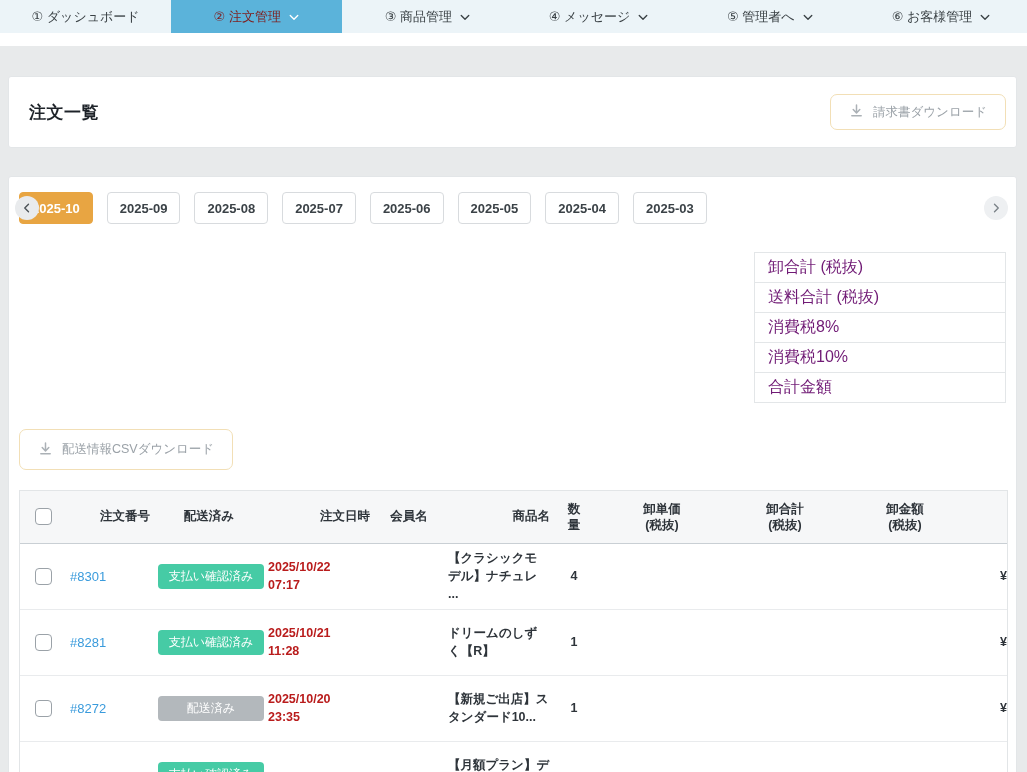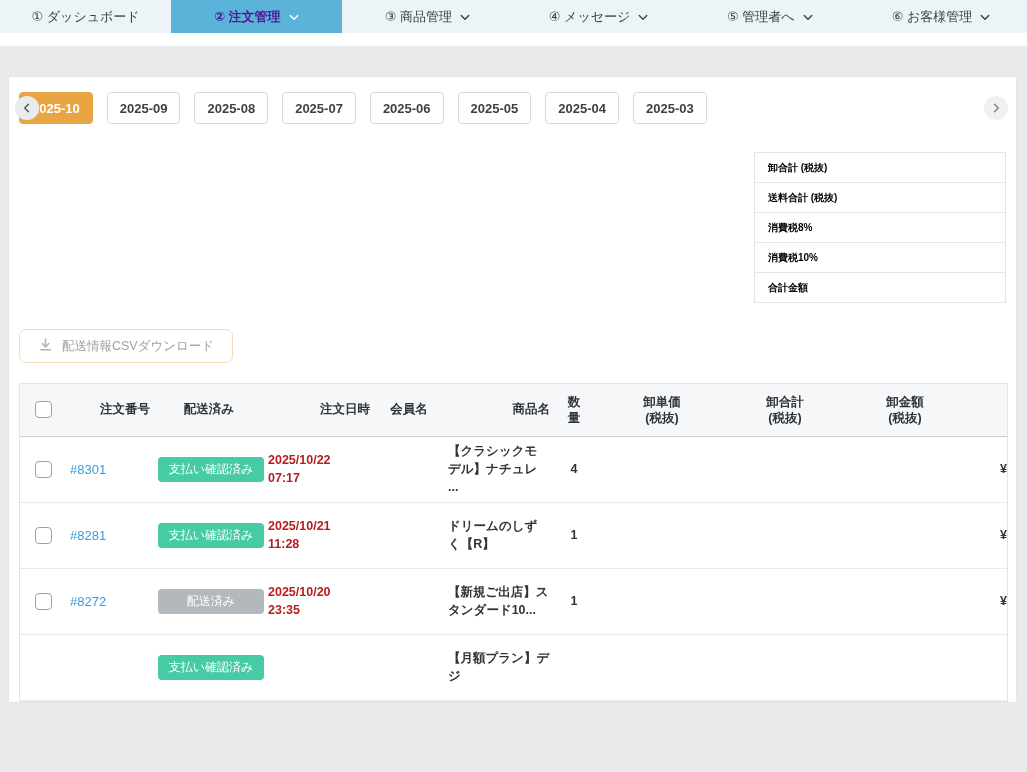--- a/index.html
+++ b/index.html
@@ -8,21 +8,21 @@
     font-family:"Liberation Sans","DejaVu Sans",sans-serif;
     background:#E8EAEB;
     color:#2E343A;
   }
   
   .topnav { display:flex; height:33px; background:#ECF4F8; }
   .topnav .tab {
     flex:1; display:flex; align-items:center; justify-content:center;
     gap:7px; font-size:13px; color:#3A4145; cursor:pointer; white-space:nowrap;
   }
-  .topnav .tab.active { background:#5BB3DA; color:#4c1d95;font-weight:bold; }
+  .topnav .tab.active { background:#5BB3DA; color:#7f1d1d; }
   .chev { display:inline-flex; }
   .white-gap { height:13px; background:#fff; }
   .page-wrap { padding:30px 10px 0 8px; }
   
   .card { background:#fff; border:1px solid #E3E6E8; border-radius:3px; }
   .title-card {
     height:72px; display:flex; align-items:center; justify-content:space-between;
     padding:0 10px 0 20px; margin-bottom:28px;
   }
   .page-title { font-size:17px; font-weight:bold; color:#1E2329; letter-spacing:.5px; }
@@ -46,25 +46,25 @@
     background:#E9EBED; border:none; display:flex; align-items:center; justify-content:center;
     cursor:pointer; z-index:2;
   }
   .circ-btn.left { left:-4px; }
   .circ-btn.right { right:-2px; background:#EEF0F2; }
   
   .summary-row { display:flex; justify-content:flex-end; margin-top:23px; }
   .summary-table { width:252px; border:1px solid #E3E6E8; border-bottom:none; background:#fff; }
   .summary-table .srow {
     height:30px; display:flex; align-items:center; padding-left:13px;
-    border-bottom:1px solid #E3E6E8; font-size:10px; font-weight:bold; color:#000000;
+    border-bottom:1px solid #E3E6E8; font-size:16px; font-weight:normal; color:#701a75;
   }
   
   .csv-row { margin-top:26px; }
-  .csv-row .dl-btn { height:34px; }
+  .csv-row .dl-btn { height:41px; }
   
   .table-clip { margin-top:20px; border:1px solid #E2E5E7; overflow:hidden; width:989px; }
   table.orders { border-collapse:collapse; table-layout:fixed; width:1100px; }
   table.orders th, table.orders td { vertical-align:middle; }
   thead th {
     background:#F6F7F8; height:52px; font-size:12.5px; font-weight:bold; color:#2E343A;
     border-bottom:1px solid #C9CFD4; text-align:right; padding:0 4px;
   }
   thead th.ctr, td.ctr { text-align:center; }
   tbody td { height:66px; border-bottom:1px solid #E9EBED; font-size:12.5px; padding:0 4px; background:#fff; }
@@ -142,20 +142,32 @@
       <svg width="12" height="12" viewBox="0 0 16 16">
           <polyline points="3,6 8,11 13,6" fill="none" stroke="#3A4145" stroke-width="1.8" stroke-linecap="round" stroke-linejoin="round"></polyline>
         </svg>
     </span>
   </div>
 </nav>
 <div class="white-gap"></div>
 
 <div class="page-wrap">
 
+  <section class="card title-card">
+    <h1 class="page-title">注文一覧</h1>
+    <button class="dl-btn">
+      <span>
+        <svg width="15" height="15" viewBox="0 0 16 16">
+            <path d="M8 2v8M4.5 7L8 10.6 11.5 7" fill="none" stroke="#ABB1B6" stroke-width="1.6" stroke-linecap="round" stroke-linejoin="round"></path>
+            <path d="M3 13.5h10" stroke="#ABB1B6" stroke-width="1.6" stroke-linecap="round"></path>
+          </svg>
+      </span>
+      <span>請求書ダウンロード</span>
+    </button>
+  </section>
 
   <section class="card main-card">
 
     <div class="months">
       <button class="circ-btn left">
         <svg width="12" height="12" viewBox="0 0 16 16">
             <polyline points="10,3 5,8 10,13" fill="none" stroke="#4A5156" stroke-width="1.8" stroke-linecap="round" stroke-linejoin="round"></polyline>
           </svg>
       </button>
       <button class="month-tab active">2025-10</button>

